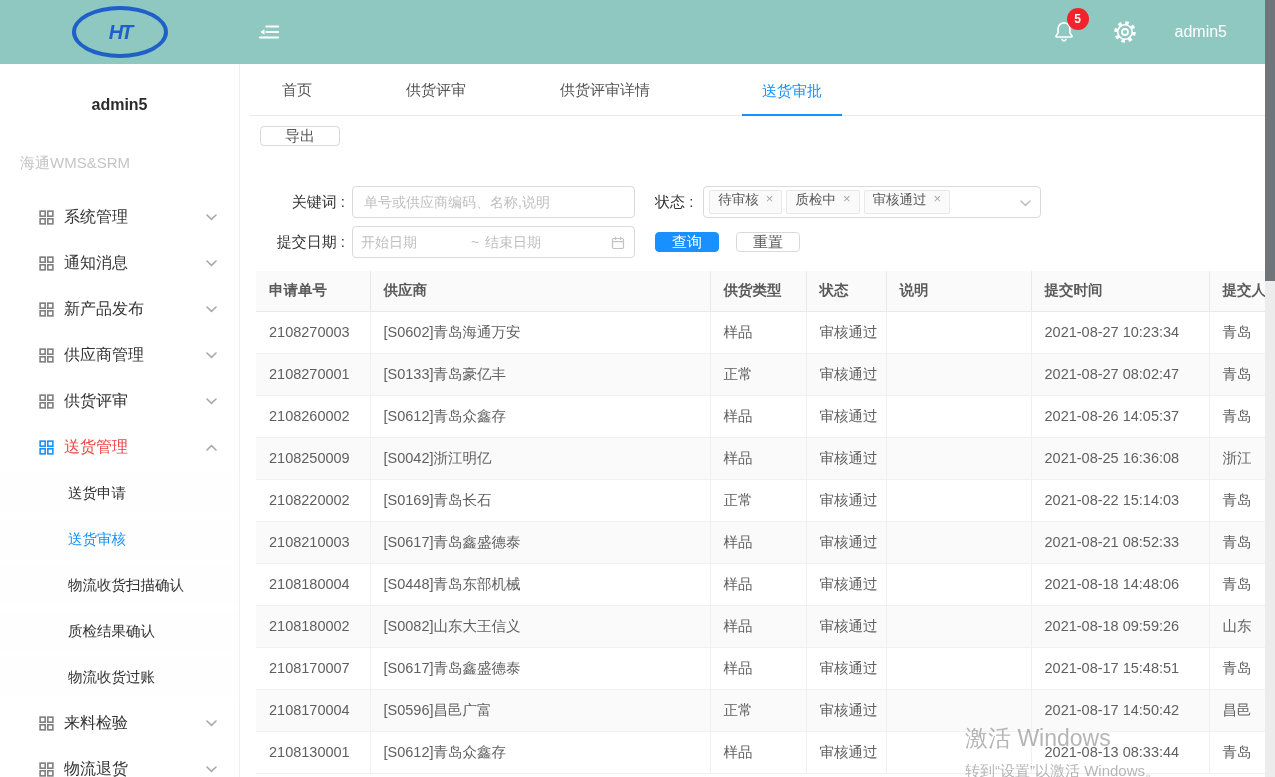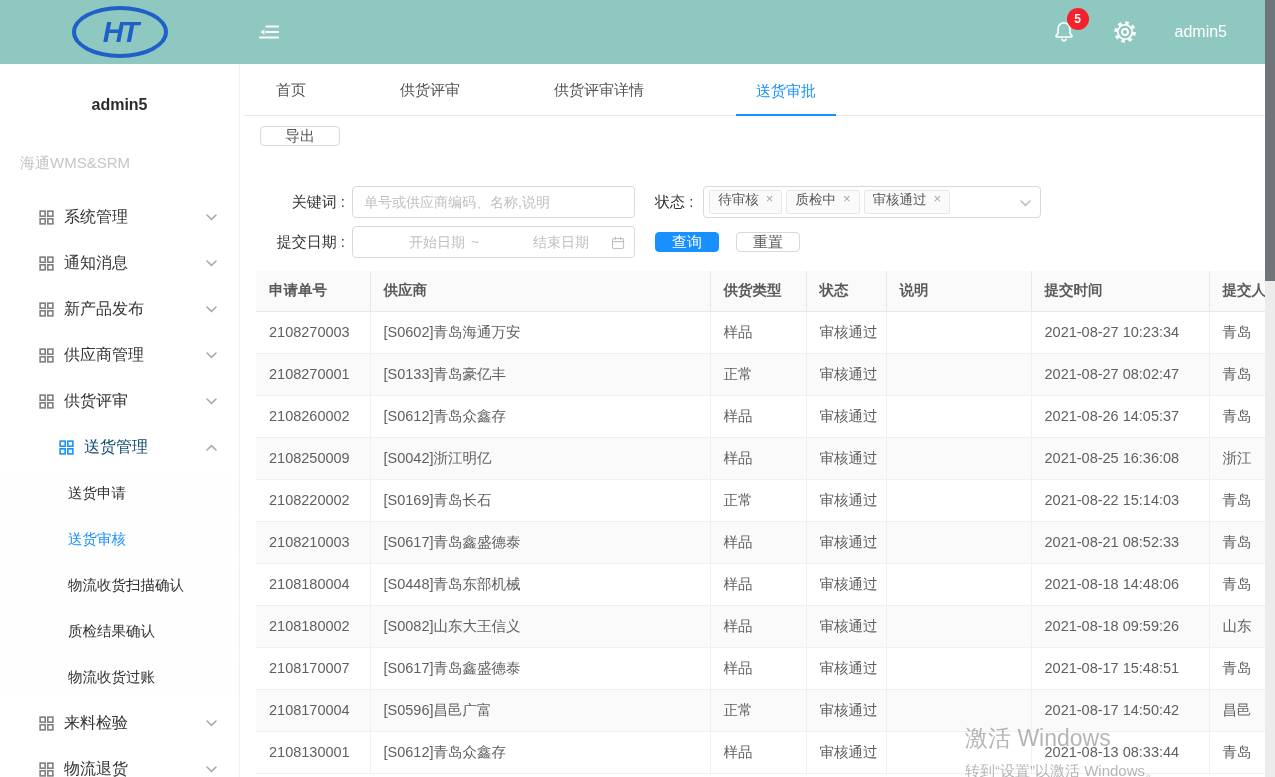--- a/index.html
+++ b/index.html
@@ -19,21 +19,21 @@
     z-index:20;
   }
   .logo-zone { width:240px; display:flex; justify-content:center; align-items:center; }
   .logo-ellipse {
     width:96px; height:52px;
     border:4px solid #1e5fc8; border-radius:50%;
     display:flex; align-items:center; justify-content:center;
   }
   .logo-text {
     color:#1e5fc8; font-weight:bold; font-style:italic;
-    font-size:29px; letter-spacing:-2px;
+    font-size:20px; letter-spacing:-2px;
     font-family:"Liberation Sans","DejaVu Sans",sans-serif;
   }
   .collapse-btn { margin-left:18px; display:flex; align-items:center; cursor:pointer; }
   .header-right {
     margin-left:auto; display:flex; align-items:center;
     gap:38px; padding-right:48px;
   }
   .bell-wrap { position:relative; display:flex; }
   .badge {
     position:absolute; top:-11px; right:-13px;
@@ -54,35 +54,35 @@
   .sidebar-title { margin:40px 0 0 20px; font-size:15px; color:#c5c5c5; }
   .menu { margin-top:24px; }
   .menu-item {
     height:40px; margin-bottom:6px;
     display:flex; align-items:center;
     padding:0 22px 0 39px;
     font-size:16px; color:#333; cursor:pointer;
   }
   .menu-item .chev { margin-left:auto; display:flex; }
   .menu-item .mi-label { margin-left:10px; }
-  .menu-item.active { color:#0c4a6e;margin-left:20px; }
+  .menu-item.active { color:#ef4444; }
   .submenu-item {
     height:40px; margin-bottom:6px;
     display:flex; align-items:center;
     padding-left:68px;
     font-size:14.5px; color:#333; cursor:pointer;
     background:#fefefe;
   }
   .submenu-item.active { color:#1890ff; }
 
   
   .main { position:absolute; top:64px; left:240px; right:0; bottom:0; background:#fff; }
 
   .tabbar {
-    position:absolute; top:0; left:4px; right:0; height:52px;
+    position:absolute; top:0; left:10px; right:0; height:52px;
     border-bottom:1px solid #e8e8e8;
     display:flex; align-items:flex-end; padding-left:30px;
   }
   .tab {
     font-size:15px; color:#555; padding:0 2px 15px 2px;
     margin-right:90px; cursor:pointer; white-space:nowrap;
   }
   .tab.active {
     color:#1890ff; padding:0 20px 13px 20px; margin-right:50px;
     border-bottom:2px solid #1890ff; margin-bottom:-1px;
@@ -119,21 +119,21 @@
   }
   .sel-tag .tag-close { margin-left:7px; color:#a6a6a6; font-size:13px; cursor:pointer; }
   .sel-arrow { position:absolute; right:9px; top:13px; }
 
   .date-range {
     margin-left:7px; width:283px; height:32px;
     border:1px solid #d9d9d9; border-radius:4px;
     display:flex; align-items:center; padding:0 8px; position:relative;
   }
   .date-range input {
-    border:none; outline:none; width:104px; text-align:right;
+    border:none; outline:none; width:104px; text-align:left;
     font-size:14px; color:#0369a1; background:transparent;
     font-family:"Liberation Sans","DejaVu Sans",sans-serif;
   }
   .date-range input::placeholder { color:#bfbfbf; }
   .date-sep { color:#bfbfbf; font-size:14px; width:20px; text-align:center; }
   .cal-icon { position:absolute; right:9px; top:9px; display:flex; }
 
   .search-btn {
     margin-left:20px; width:64px;
     background:#1890ff; border-color:#1890ff; color:#fff;

